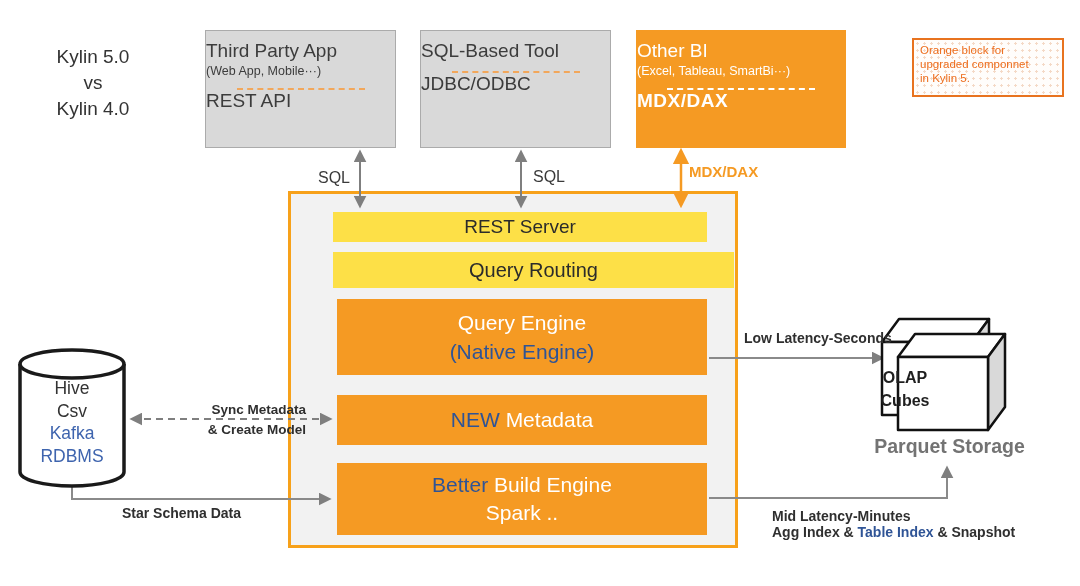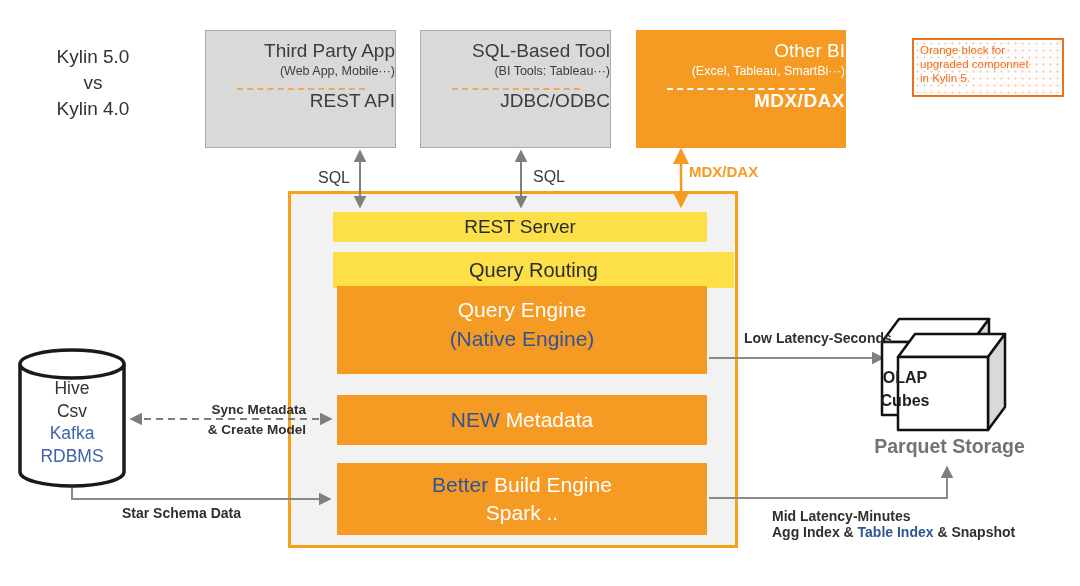--- a/index.html
+++ b/index.html
@@ -4,21 +4,21 @@
 <style>
   html,body{margin:0;padding:0;background:#ffffff;}
   .canvas{position:relative;width:1080px;height:586px;background:#ffffff;overflow:hidden;
           font-family:"Liberation Sans",sans-serif;color:#3a3a3a;}
   .abs{position:absolute;}
 
   
   .vs-title{left:28px;top:44px;width:130px;text-align:center;font-size:19px;line-height:26px;color:#333;}
 
   
-  .topbox{top:30px;height:118px;box-sizing:border-box;text-align:right;padding-top:8px;}
+  .topbox{top:30px;height:118px;box-sizing:border-box;text-align:left;padding-top:8px;}
   .box-gray{background:#d9d9d9;border:1.5px solid #ababab;color:#3c3c3c;}
   .box-orange{background:#f59a23;border:1.5px solid #f59a23;color:#ffffff;}
   .topbox .t{font-size:19px;line-height:23px;}
   .topbox .s{font-size:12.5px;line-height:16px;margin-top:1px;}
   .box-orange .s{color:#fff;}
   .divider{width:128px;margin:9px auto 0 auto;border-top:2.5px dashed #f2a75b;}
   .divider.white{border-top:2.5px dashed #ffffff;width:148px;}
   .topbox .p{font-size:19px;margin-top:0;}
   .box-orange .p{font-weight:bold;letter-spacing:.5px;}
 
@@ -30,21 +30,21 @@
         background-size:7px 7px;}
 
   
   .platform{left:288px;top:191px;width:450px;height:357px;background:#f2f2f2;
             border:3px solid #f7a11a;box-sizing:border-box;}
   .strip{left:333px;width:374px;background:#fde047;text-align:center;color:#2b2b2b;}
   .strip1{top:212px;height:30px;font-size:19px;line-height:30px;}
   .strip2{top:252px;height:36px;width:401px;font-size:20px;line-height:36px;}
   .obar{left:337px;width:370px;background:#f59a23;color:#ffffff;text-align:center;}
   .obar .blue{color:#2f5496;}
-  .qe{top:286px;height:88px;font-size:21px;line-height:29px;padding-top:9px;box-sizing:border-box;}
+  .qe{top:299px;height:76px;font-size:21px;line-height:29px;padding-top:9px;box-sizing:border-box;}
   .md{top:395px;height:50px;font-size:21px;line-height:50px;}
   .be{top:463px;height:72px;font-size:21px;line-height:28px;padding-top:8px;box-sizing:border-box;}
 
   
   .cyl-labels{left:20px;top:377px;width:104px;text-align:center;font-size:17.5px;line-height:22.5px;color:#333;}
   .cyl-labels .blue{color:#3e64ae;}
 
   
   .cube-label{left:860px;top:366px;width:90px;text-align:center;font-size:16px;line-height:23px;color:#1f1f1f;font-weight:600;}
   .storage-caption{left:862px;top:435px;width:175px;text-align:center;font-size:19.5px;color:#737373;font-weight:600;}
@@ -72,21 +72,20 @@
 
   <div class="abs topbox box-gray" style="left:205px;width:191px;">
     <div class="t">Third Party App</div>
     <div class="s">(Web App, Mobile···)</div>
     <div class="divider"></div>
     <div class="p">REST API</div>
   </div>
 
   <div class="abs topbox box-gray" style="left:420px;width:191px;">
     <div class="t">SQL-Based Tool</div>
-    <div class="s">(BI Tools: Tableau···)</div>
     <div class="divider"></div>
     <div class="p">JDBC/ODBC</div>
   </div>
 
   <div class="abs topbox box-orange" style="left:636px;width:210px;">
     <div class="t">Other BI</div>
     <div class="s">(Excel, Tableau, SmartBi···)</div>
     <div class="divider white"></div>
     <div class="p">MDX/DAX</div>
   </div>

